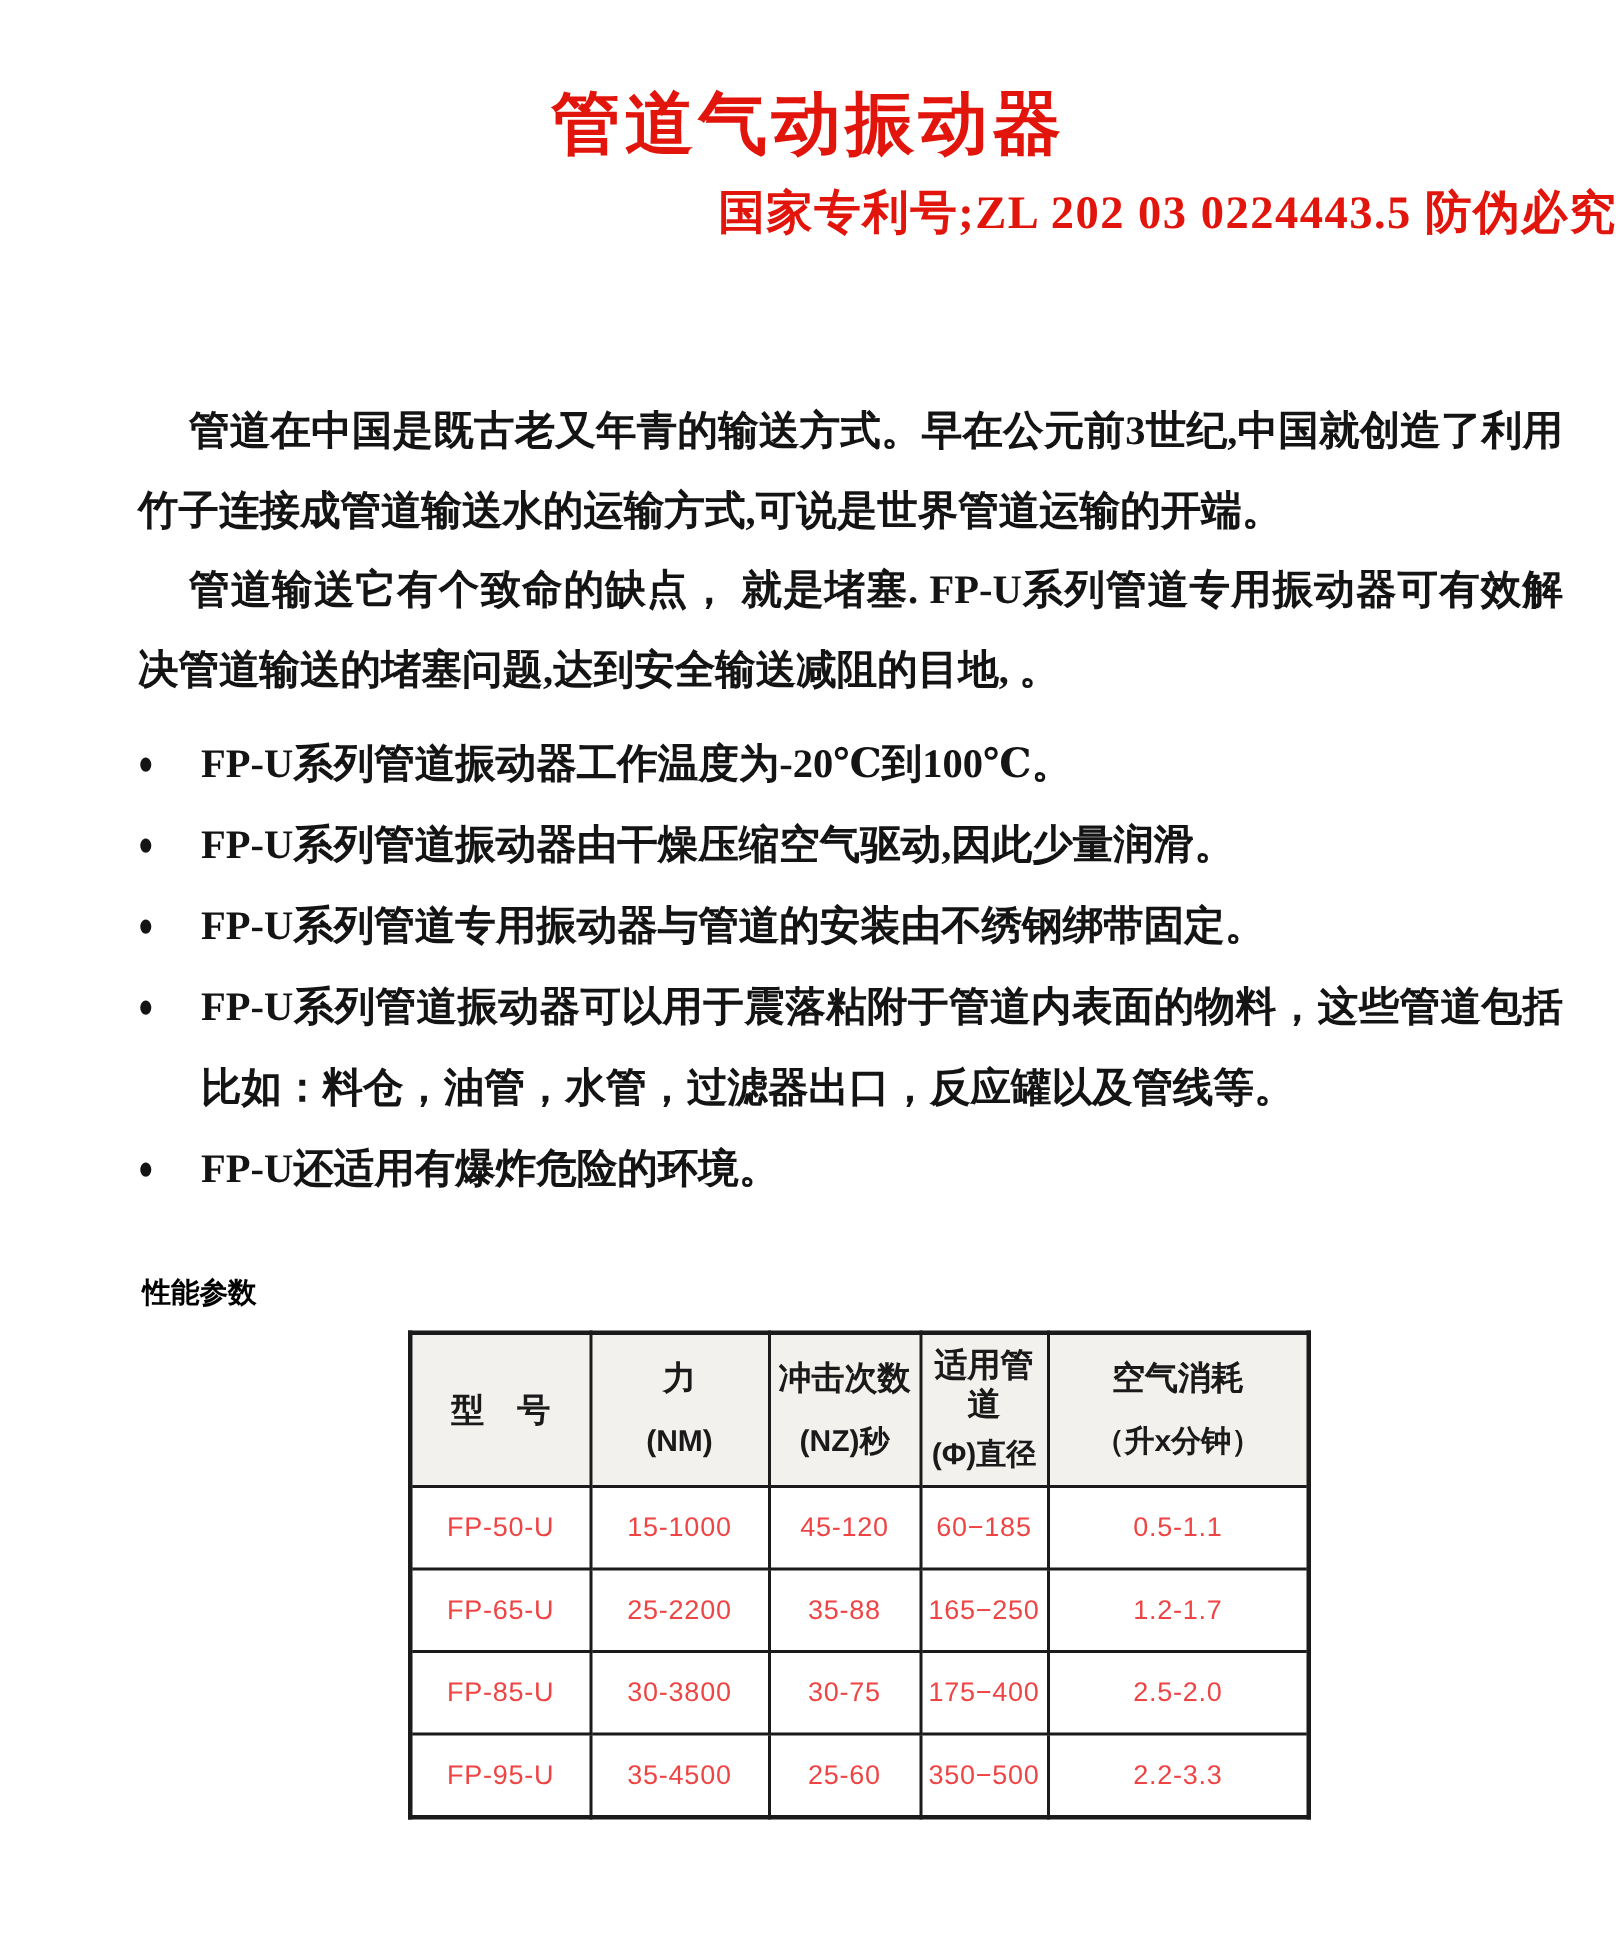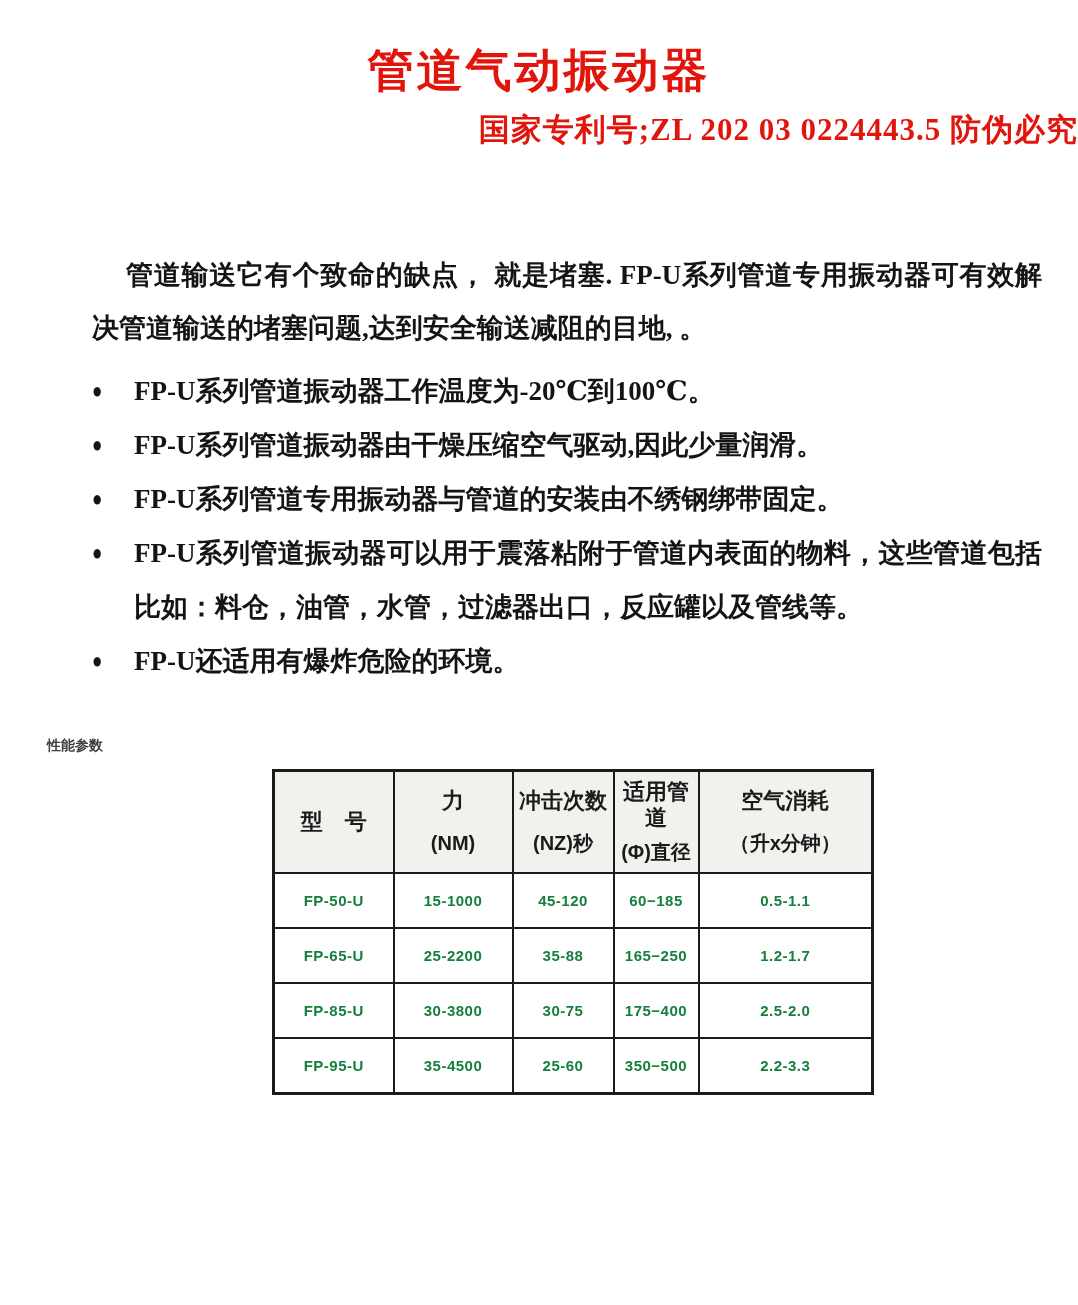--- a/index.html
+++ b/index.html
@@ -11,21 +11,21 @@
     position: relative;
     width: 1078px;
     height: 1305px;
     background: #ffffff;
     overflow: hidden;
     font-family: "Liberation Serif", "DejaVu Serif", serif;
     color: #171717;
   }
   
   .doc-title {
-    margin: 0;
+    margin: 12px;
     padding-top: 44px;
     text-align: center;
     font-size: 46px;
     line-height: 53px;
     font-weight: bold;
     letter-spacing: 3px;
     color: #e2150c;
   }
   .doc-subtitle {
     margin: 14px 0 0 0;
@@ -70,26 +70,26 @@
     flex: 1 1 auto;
     text-align: justify;
   }
   .closing {
     margin: 0;
     line-height: 53px;
     text-align: justify;
   }
   
   .table-caption {
-    margin: 44px 0 0 47px;
-    font-size: 14px;
+    margin: 44px 0 0 95px;
+    font-size: 19px;
     line-height: 26px;
     font-weight: bold;
     font-family: "Liberation Sans", "DejaVu Sans", sans-serif;
-    color: #404040;
+    color: #000000;
   }
   table.spec-table {
     margin: 11px 0 0 272px;
     border-collapse: collapse;
     table-layout: fixed;
     width: 599px;
     font-family: "Liberation Sans", "DejaVu Sans", sans-serif;
     border: 3px solid #1b1b1b;
   }
   .spec-table th, .spec-table td {
@@ -109,36 +109,37 @@
   .hdr-stack {
     display: flex;
     flex-direction: column;
     justify-content: space-evenly;
     height: 100px;
   }
   .hdr-line { line-height: 26px; }
   .hdr-sub  { line-height: 26px; font-size: 20px; }
   .spec-table tbody td {
     height: 53px;
-    font-size: 15px;
-    font-weight: bold;
-    color: #15803d;
+    font-size: 18px;
+    font-weight: normal;
+    color: #ef4444;
     background: #ffffff;
     letter-spacing: 0.5px;
   }
 </style>
 </head>
 <body>
 
 <div class="page">
 
   <h1 class="doc-title">管道气动振动器</h1>
   <h2 class="doc-subtitle">国家专利号;ZL 202 03 0224443.5 防伪必究</h2>
 
   <div class="body-text">
+    <p class="para">管道在中国是既古老又年青的输送方式。早在公元前3世纪,中国就创造了利用竹子连接成管道输送水的运输方式,可说是世界管道运输的开端。</p>
     <p class="para">管道输送它有个致命的缺点， 就是堵塞. FP-U系列管道专用振动器可有效解决管道输送的堵塞问题,达到安全输送减阻的目地, 。</p>
 
     <ul class="bullet-list">
       <li class="bullet-item">
         <span class="bullet-marker">●</span>
         <span class="bullet-text">FP-U系列管道振动器工作温度为-20℃到100℃。</span>
       </li>
       <li class="bullet-item">
         <span class="bullet-marker">●</span>
         <span class="bullet-text">FP-U系列管道振动器由干燥压缩空气驱动,因此少量润滑。</span>

